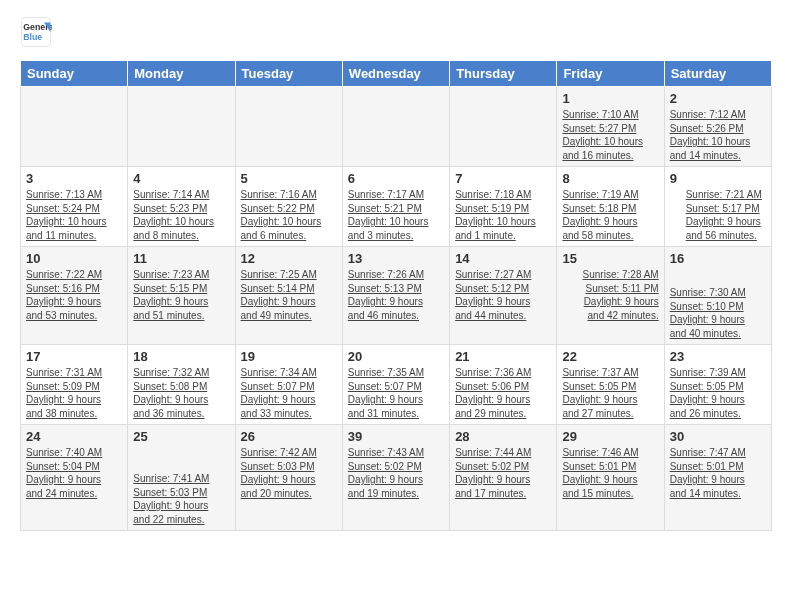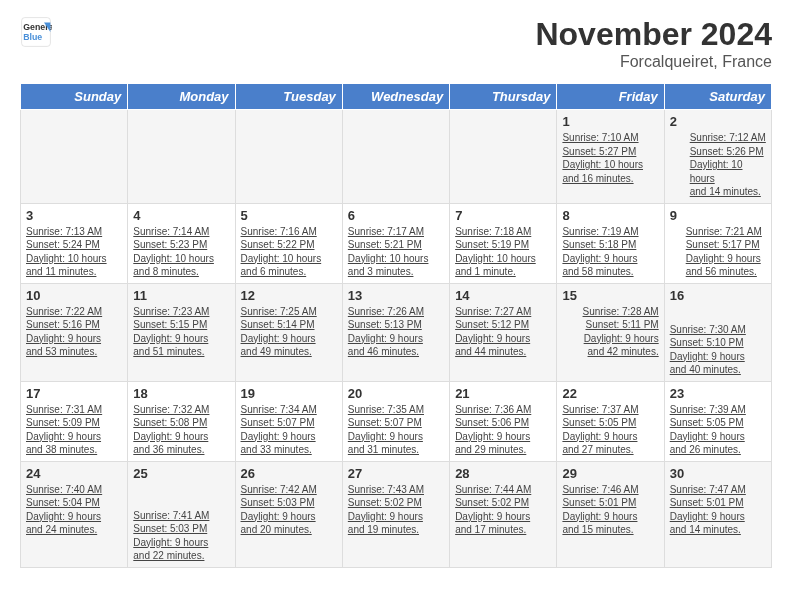--- a/index.html
+++ b/index.html
@@ -41,26 +41,25 @@
       color: #555;
     }
     .calendar {
       width: 100%;
       border-collapse: collapse;
       table-layout: fixed;
     }
     .calendar th {
       background-color: #4a7fcb;
       color: #fff;
-      text-align: right;
+      text-align: left;
       padding: 5px 6px;
       font-size: 13px;
       font-weight: bold;
       border: 1px solid #fff;
-      font-style: italic;
     }
     .calendar td {
       vertical-align: top;
       padding: 4px 5px;
       font-size: 10px;
       border: 1px solid #ddd;
       height: 80px;
       background: #fff;
     }
     .calendar td.gray {
@@ -88,24 +87,20 @@
 
 <div class="container">
   <div class="header">
     <div class="logo">
       <svg class="logo-icon" viewBox="0 0 40 40" xmlns="http://www.w3.org/2000/svg">
         <rect x="2" y="2" width="36" height="36" rx="4" fill="#fff" stroke="#ddd" stroke-width="1"></rect>
         <text x="4" y="18" font-size="11" font-weight="bold" fill="#333" font-family="Arial">General</text>
         <text x="4" y="30" font-size="11" font-weight="bold" fill="#4a90d9" font-family="Arial">Blue</text>
         <polygon points="30,8 38,8 38,20" fill="#4a90d9"></polygon>
       </svg>
-    </div>
-    <div class="title-block">
-      <div class="month-title">November 2024</div>
-      <div class="location">Forcalqueiret, France</div>
     </div>
   </div>
 
   <table class="calendar">
     <thead>
       <tr>
         <th>Sunday</th>
         <th>Monday</th>
         <th>Tuesday</th>
         <th>Wednesday</th>
@@ -123,21 +118,21 @@
           <td class="gray empty-cell"></td>
           <td class="gray">
             <span class="day-number">1</span>
             <div class="day-info" style="white-space: pre-line;">Sunrise: 7:10 AM
 Sunset: 5:27 PM
 Daylight: 10 hours
 and 16 minutes.</div>
           </td>
           <td class="gray">
             <span class="day-number">2</span>
-            <div class="day-info" style="white-space: pre-line; margin-left: 20px;">Sunrise: 7:12 AM
+            <div class="day-info" style="white-space: pre-line;">Sunrise: 7:12 AM
 Sunset: 5:26 PM
 Daylight: 10 hours
 and 14 minutes.</div>
           </td>
         </tr>
         <tr>
           <td>
             <span class="day-number">3</span>
             <div class="day-info" style="white-space: pre-line;">Sunrise: 7:13 AM
 Sunset: 5:24 PM
@@ -305,21 +300,21 @@
 and 22 minutes.</div>
           </td>
           <td class="gray">
             <span class="day-number">26</span>
             <div class="day-info" style="white-space: pre-line;">Sunrise: 7:42 AM
 Sunset: 5:03 PM
 Daylight: 9 hours
 and 20 minutes.</div>
           </td>
           <td class="gray">
-            <span class="day-number">27</span>
+            <span class="day-number">39</span>
             <div class="day-info" style="white-space: pre-line;">Sunrise: 7:43 AM
 Sunset: 5:02 PM
 Daylight: 9 hours
 and 19 minutes.</div>
           </td>
           <td class="gray">
             <span class="day-number">28</span>
             <div class="day-info" style="white-space: pre-line;">Sunrise: 7:44 AM
 Sunset: 5:02 PM
 Daylight: 9 hours

